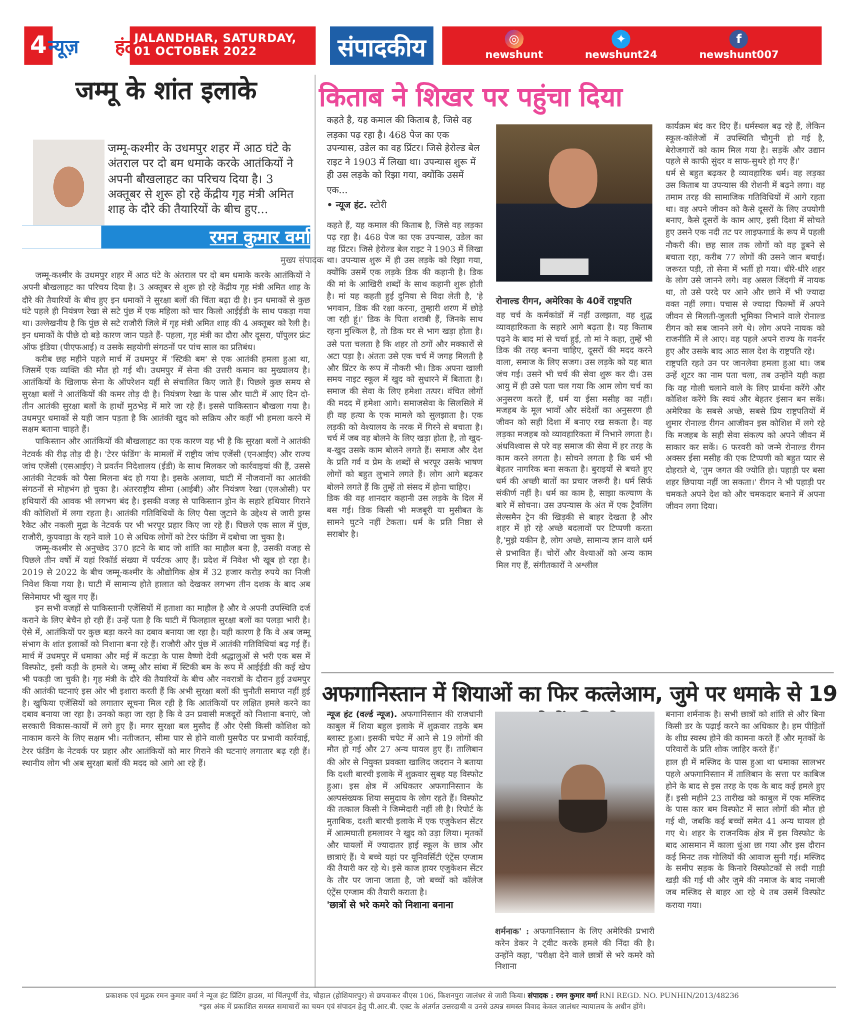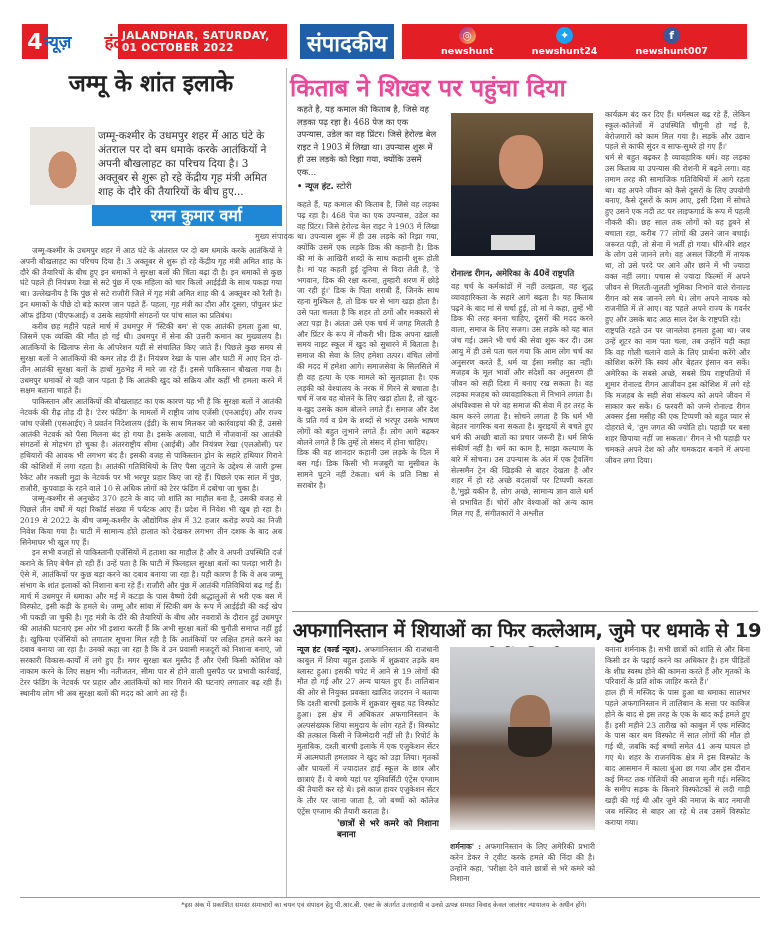--- a/index.html
+++ b/index.html
@@ -17,21 +17,21 @@
   .ic-insta{background:linear-gradient(135deg,#8a3ab9,#e95950,#fccc63);}
   .ic-tw{background:#1da1f2;}
   .ic-fb{background:#3b5998;}
 
   .vrule{position:absolute;top:68px;width:1px;background:#bbb;}
   .hrule{position:absolute;height:1px;background:#999;}
 
   .h-left{position:absolute;left:20px;top:68px;width:262px;text-align:center;font:bold 23px "DejaVu Sans",sans-serif;line-height:30px;color:#222;}
   .photo-author{position:absolute;left:30px;top:127px;width:65px;height:78px;background:radial-gradient(ellipse at 50% 55%,#c98f6f 0 30%,#e8e4e0 31%);}
   .intro{position:absolute;left:98px;top:128px;width:182px;font-size:10.5px;line-height:14px;color:#333;}
-  .authorbar{position:absolute;left:20px;top:205px;width:262px;height:21px;background:#1e88d6;color:#fff;font:bold 16px "DejaVu Sans",sans-serif;text-align:right;padding-right:40px;box-sizing:border-box;line-height:21px;}
+  .authorbar{position:absolute;left:20px;top:205px;width:262px;height:21px;background:#1e88d6;color:#fff;font:bold 16px "DejaVu Sans",sans-serif;text-align:right;box-sizing:border-box;line-height:21px;text-decoration:underline;}
   .authorbar .whitebox{position:absolute;left:0;top:0;width:72px;height:21px;background:#fff;}
   .designation{position:absolute;left:32px;top:230px;width:262px;text-align:right;font-size:8px;color:#555;}
   .col-text{position:absolute;font-size:7.6px;line-height:10.8px;color:#444;text-align:justify;}
   .col-text p{margin:0;text-indent:12px;}
 
   .h-mid{position:absolute;left:290px;top:70px;width:460px;text-align:left;font:bold 24px "DejaVu Sans",sans-serif;color:#ec4899;}
   .lead{position:absolute;left:297px;top:103px;width:140px;font-size:8.4px;line-height:12.5px;color:#333;}
   .byline{position:absolute;left:297px;top:180px;font-size:8.4px;color:#333;}
   .byline b{font-family:"DejaVu Sans",sans-serif;}
   .photo-reagan{position:absolute;left:451px;top:113px;width:142px;height:143px;background:linear-gradient(180deg,#6f5a3c 0%,#4c3a28 50%,#1f2431 51%,#151a24 100%);}
@@ -115,28 +115,33 @@
 डिक की वह शानदार कहानी उस लड़के के दिल में बस गई। डिक किसी भी मजबूरी या मुसीबत के सामने घुटने नहीं टेकता। धर्म के प्रति निष्ठा से सराबोर है।</div>
 <div class="col-text" style="left:451px;top:282px;width:142px;height:326px;overflow:hidden;">वह चर्च के कर्मकांडों में नहीं उलझता, वह शुद्ध व्यावहारिकता के सहारे आगे बढ़ता है। यह किताब पढ़ने के बाद मां से चर्चा हुई, तो मां ने कहा, तुम्हें भी डिक की तरह बनना चाहिए, दूसरों की मदद करने वाला, समाज के लिए सजग। उस लड़के को यह बात जंच गई। उसने भी चर्च की सेवा शुरू कर दी। उस आयु में ही उसे पता चल गया कि आम लोग चर्च का अनुसरण करते हैं, धर्म या ईसा मसीह का नहीं। मजहब के मूल भावों और संदेशों का अनुसरण ही जीवन को सही दिशा में बनाए रख सकता है। वह लड़का मजहब को व्यावहारिकता में निभाने लगता है। अंधविश्वास से परे वह समाज की सेवा में हर तरह के काम करने लगता है। सोचने लगता है कि धर्म भी बेहतर नागरिक बना सकता है। बुराइयों से बचते हुए धर्म की अच्छी बातों का प्रचार जरूरी है। धर्म सिर्फ संकीर्ण नहीं है। धर्म का काम है, साझा कल्याण के बारे में सोचना। उस उपन्यास के अंत में एक ट्रैवलिंग सेल्समैन ट्रेन की खिड़की से बाहर देखता है और शहर में हो रहे अच्छे बदलावों पर टिप्पणी करता है,'मुझे यकीन है, लोग अच्छे, सामान्य ज्ञान वाले धर्म से प्रभावित हैं। चोरों और वेश्याओं को अन्य काम मिल गए हैं, संगीतकारों ने अश्लील</div>
 <div class="col-text" style="left:605px;top:110px;width:145px;height:498px;overflow:hidden;white-space:pre-line;">कार्यक्रम बंद कर दिए हैं। धर्मस्थल बढ़ रहे हैं, लेकिन स्कूल-कॉलेजों में उपस्थिति चौगुनी हो गई है, बेरोजगारों को काम मिल गया है। सड़कें और उद्यान पहले से काफी सुंदर व साफ-सुथरे हो गए हैं।'
 धर्म से बहुत बढ़कर है व्यावहारिक धर्म। वह लड़का उस किताब या उपन्यास की रोशनी में बढ़ने लगा। वह तमाम तरह की सामाजिक गतिविधियों में आगे रहता था। वह अपने जीवन को कैसे दूसरों के लिए उपयोगी बनाए, कैसे दूसरों के काम आए, इसी दिशा में सोचते हुए उसने एक नदी तट पर लाइफगार्ड के रूप में पहली नौकरी की। छह साल तक लोगों को वह डूबने से बचाता रहा, करीब 77 लोगों की उसने जान बचाई। जरूरत पड़ी, तो सेना में भर्ती हो गया। धीरे-धीरे शहर के लोग उसे जानने लगे। वह असल जिंदगी में नायक था, तो उसे परदे पर आने और छाने में भी ज्यादा वक्त नहीं लगा। पचास से ज्यादा फिल्मों में अपने जीवन से मिलती-जुलती भूमिका निभाने वाले रोनाल्ड रीगन को सब जानने लगे थे। लोग अपने नायक को राजनीति में ले आए। वह पहले अपने राज्य के गवर्नर हुए और उसके बाद आठ साल देश के राष्ट्रपति रहे।
 राष्ट्रपति रहते उन पर जानलेवा हमला हुआ था। जब उन्हें शूटर का नाम पता चला, तब उन्होंने यही कहा कि वह गोली चलाने वाले के लिए प्रार्थना करेंगे और कोशिश करेंगे कि स्वयं और बेहतर इंसान बन सकें। अमेरिका के सबसे अच्छे, सबसे प्रिय राष्ट्रपतियों में शुमार रोनाल्ड रीगन आजीवन इस कोशिश में लगे रहे कि मजहब के सही सेवा संकल्प को अपने जीवन में साकार कर सकें। 6 फरवरी को जन्मे रोनाल्ड रीगन अक्सर ईसा मसीह की एक टिप्पणी को बहुत प्यार से दोहराते थे, 'तुम जगत की ज्योति हो। पहाड़ी पर बसा शहर छिपाया नहीं जा सकता।' रीगन ने भी पहाड़ी पर चमकते अपने देश को और चमकदार बनाने में अपना जीवन लगा दिया।</div>
 
 <div class="h-bottom">अफगानिस्तान में शियाओं का फिर कत्लेआम, जुमे पर धमाके से 19 लोगों की मौत</div>
 <div class="col-text afg-lead" style="left:297px;top:645px;width:142px;height:250px;overflow:hidden;">
   <b>न्यूज हंट (वर्ल्ड न्यूज).</b>
   <span>अफगानिस्तान की राजधानी काबुल में शिया बहुल इलाके में शुक्रवार तड़के बम ब्लास्ट हुआ। इसकी चपेट में आने से 19 लोगों की मौत हो गई और 27 अन्य घायल हुए हैं। तालिबान की ओर से नियुक्त प्रवक्ता खालिद जदरान ने बताया कि दश्ती बारची इलाके में शुक्रवार सुबह यह विस्फोट हुआ। इस क्षेत्र में अधिकतर अफगानिस्तान के अल्पसंख्यक शिया समुदाय के लोग रहते हैं। विस्फोट की तत्काल किसी ने जिम्मेदारी नहीं ली है। रिपोर्ट के मुताबिक, दश्ती बारची इलाके में एक एजुकेशन सेंटर में आत्मघाती हमलावर ने खुद को उड़ा लिया। मृतकों और घायलों में ज्यादातर हाई स्कूल के छात्र और छात्राएं हैं। ये बच्चे यहां पर यूनिवर्सिटी एंट्रेंस एग्जाम की तैयारी कर रहे थे। इसे काज हायर एजुकेशन सेंटर के तौर पर जाना जाता है, जो बच्चों को कॉलेज एंट्रेंस एग्जाम की तैयारी कराता है।</span>
-  <b style="display:block;font-size:8.5px;margin-left:40px;">'छात्रों से भरे कमरे को निशाना बनाना</b>
+  <b style="display:block;font-size:8.5px;">'छात्रों से भरे कमरे को निशाना बनाना</b>
 </div>
 <div class="photo-afg">
   <div class="head"></div>
     <div class="beard"></div>
 </div>
 <div class="col-text" style="left:450px;top:842px;width:145px;height:55px;overflow:hidden;">
   <b>शर्मनाक' :</b>
   <span>अफगानिस्तान के लिए अमेरिकी प्रभारी करेन डेकर ने ट्वीट करके हमले की निंदा की है। उन्होंने कहा, 'परीक्षा देने वाले छात्रों से भरे कमरे को निशाना</span>
 </div>
 <div class="col-text" style="left:605px;top:645px;width:145px;height:250px;overflow:hidden;white-space:pre-line;">बनाना शर्मनाक है। सभी छात्रों को शांति से और बिना किसी डर के पढ़ाई करने का अधिकार है। हम पीड़ितों के शीघ्र स्वस्थ होने की कामना करते हैं और मृतकों के परिवारों के प्रति शोक जाहिर करते हैं।'
 हाल ही में मस्जिद के पास हुआ था धमाका सालभर पहले अफगानिस्तान में तालिबान के सत्ता पर काबिज होने के बाद से इस तरह के एक के बाद कई हमले हुए हैं। इसी महीने 23 तारीख को काबुल में एक मस्जिद के पास कार बम विस्फोट में सात लोगों की मौत हो गई थी, जबकि कई बच्चों समेत 41 अन्य घायल हो गए थे। शहर के राजनयिक क्षेत्र में इस विस्फोट के बाद आसमान में काला धुंआ छा गया और इस दौरान कई मिनट तक गोलियों की आवाज सुनी गई। मस्जिद के समीप सड़क के किनारे विस्फोटकों से लदी गाड़ी खड़ी की गई थी और जुमे की नमाज के बाद नमाजी जब मस्जिद से बाहर आ रहे थे तब उसमें विस्फोट कराया गया।</div>
 
 <div class="footer">
+  <div>
+    <span>प्रकाशक एवं मुद्रक रमन कुमार वर्मा ने न्यूज हंट प्रिंटिंग हाउस, मां चिंतपूर्णी रोड, चौहाल (होशियारपुर) से छपवाकर वीएस 106, किशनपुरा जालंधर से जारी किया।</span>
+    <b>संपादक : रमन कुमार वर्मा</b>
+    <span>RNI REGD. NO. PUNHIN/2013/48236</span>
+  </div>
   <div>*इस अंक में प्रकाशित समस्त समाचारों का चयन एवं संपादन हेतु पी.आर.बी. एक्ट के अंतर्गत उत्तरदायी व उनसे उत्पन्न समस्त विवाद केवल जालंधर न्यायालय के अधीन होंगे।</div>
 </div>
 
 </body></html>

